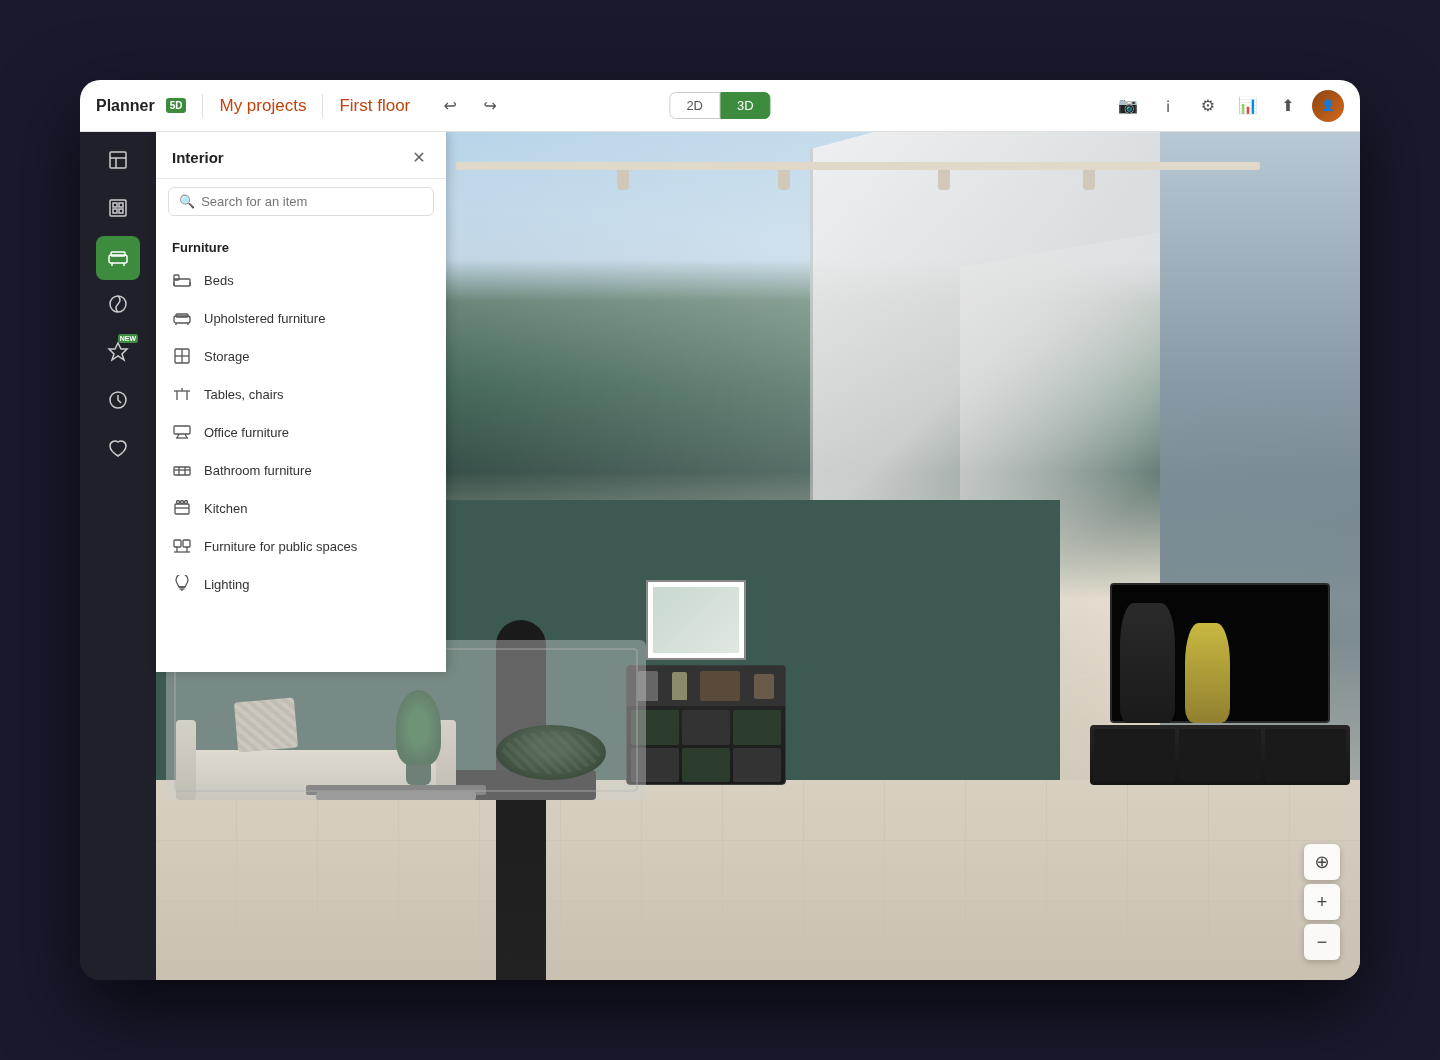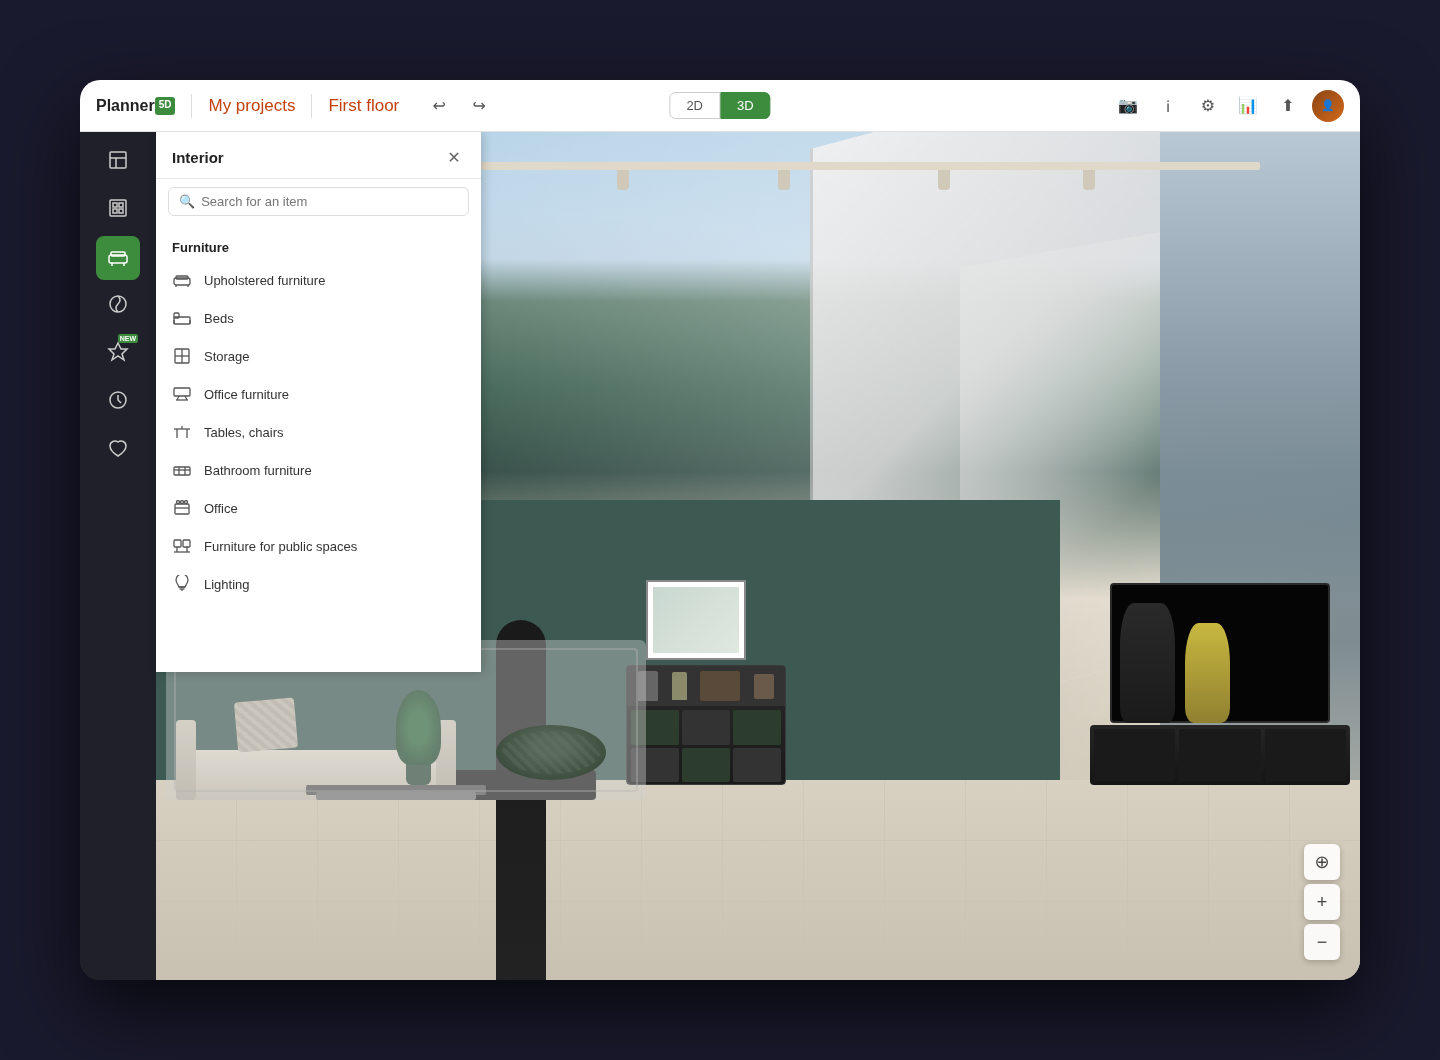--- a/index.html
+++ b/index.html
@@ -30,21 +30,22 @@
       align-items: center;
       padding: 0 16px;
       gap: 12px;
       border-bottom: 1px solid #e0e0e0;
       position: relative;
       z-index: 10;
     }
 
     .logo {
       display: flex;
-      gap: 0;
+      align-items: center;
+      gap: 11px;
       font-weight: 700;
       font-size: 16px;
       color: #222;
     }
 
     .logo-badge {
       background: #3d8b3d;
       color: white;
       font-size: 10px;
       font-weight: 700;
@@ -237,21 +238,21 @@
       font-size: 18px;
       color: #444;
       box-shadow: 0 2px 6px rgba(0,0,0,0.2);
     }
 
     
     .interior-panel {
       position: absolute;
       left: 76px;
       top: 0;
-      width: 325px;
+      width: 290px;
       background: #fff;
       height: 540px;
       z-index: 6;
       display: flex;
       flex-direction: column;
       box-shadow: 2px 0 10px rgba(0,0,0,0.2);
     }
 
     .panel-header {
       display: flex;
@@ -590,74 +591,74 @@
         <input class="search-input" type="text" placeholder="Search for an item" style="">
       </div>
 
       <div class="panel-list">
 
         <div class="category-header">Furniture</div>
 
         <div class="category-item">
           <span class="cat-icon">
             <svg width="18" height="14" viewBox="0 0 18 14" fill="none" stroke="#555" stroke-width="1.3">
+              <rect x="1" y="6" width="16" height="7" rx="1"></rect>
+              <rect x="1" y="2" width="5" height="5" rx="1"></rect>
+              <line x1="1" y1="9" x2="1" y2="13"></line>
+              <line x1="17" y1="9" x2="17" y2="13"></line>
+            </svg>
+          </span>
+          <span>Beds</span>
+        </div>
+
+        <div class="category-item">
+          <span class="cat-icon">
+            <svg width="18" height="14" viewBox="0 0 18 14" fill="none" stroke="#555" stroke-width="1.3">
               <rect x="1" y="5" width="16" height="7" rx="2"></rect>
               <rect x="3" y="3" width="12" height="3" rx="1"></rect>
               <line x1="3" y1="12" x2="3" y2="14"></line>
               <line x1="15" y1="12" x2="15" y2="14"></line>
             </svg>
           </span>
           <span>Upholstered furniture</span>
         </div>
 
         <div class="category-item">
           <span class="cat-icon">
-            <svg width="18" height="14" viewBox="0 0 18 14" fill="none" stroke="#555" stroke-width="1.3">
-              <rect x="1" y="6" width="16" height="7" rx="1"></rect>
-              <rect x="1" y="2" width="5" height="5" rx="1"></rect>
-              <line x1="1" y1="9" x2="1" y2="13"></line>
-              <line x1="17" y1="9" x2="17" y2="13"></line>
-            </svg>
-          </span>
-          <span>Beds</span>
-        </div>
-
-        <div class="category-item">
-          <span class="cat-icon">
             <svg width="16" height="16" viewBox="0 0 16 16" fill="none" stroke="#555" stroke-width="1.3">
               <rect x="1" y="1" width="14" height="14" rx="1"></rect>
               <line x1="1" y1="8" x2="15" y2="8"></line>
               <line x1="8" y1="1" x2="8" y2="15"></line>
             </svg>
           </span>
           <span>Storage</span>
+        </div>
+
+        <div class="category-item">
+          <span class="cat-icon">
+            <svg width="18" height="16" viewBox="0 0 18 16" fill="none" stroke="#555" stroke-width="1.3">
+              <line x1="1" y1="5" x2="17" y2="5"></line>
+              <line x1="4" y1="5" x2="4" y2="14"></line>
+              <line x1="14" y1="5" x2="14" y2="14"></line>
+              <line x1="9" y1="5" x2="9" y2="2"></line>
+            </svg>
+          </span>
+          <span>Tables, chairs</span>
         </div>
 
         <div class="category-item">
           <span class="cat-icon">
             <svg width="18" height="14" viewBox="0 0 18 14" fill="none" stroke="#555" stroke-width="1.3">
               <rect x="1" y="1" width="16" height="8" rx="1"></rect>
               <line x1="6" y1="9" x2="4" y2="13"></line>
               <line x1="12" y1="9" x2="14" y2="13"></line>
               <line x1="3" y1="13" x2="15" y2="13"></line>
             </svg>
           </span>
           <span>Office furniture</span>
-        </div>
-
-        <div class="category-item">
-          <span class="cat-icon">
-            <svg width="18" height="16" viewBox="0 0 18 16" fill="none" stroke="#555" stroke-width="1.3">
-              <line x1="1" y1="5" x2="17" y2="5"></line>
-              <line x1="4" y1="5" x2="4" y2="14"></line>
-              <line x1="14" y1="5" x2="14" y2="14"></line>
-              <line x1="9" y1="5" x2="9" y2="2"></line>
-            </svg>
-          </span>
-          <span>Tables, chairs</span>
         </div>
 
         <div class="category-item">
           <span class="cat-icon">
             <svg width="18" height="14" viewBox="0 0 18 14" fill="none" stroke="#555" stroke-width="1.3">
               <rect x="1" y="4" width="16" height="8" rx="1"></rect>
               <line x1="1" y1="7" x2="17" y2="7"></line>
               <line x1="6" y1="4" x2="6" y2="12"></line>
               <line x1="12" y1="4" x2="12" y2="12"></line>
             </svg>
@@ -668,21 +669,21 @@
         <div class="category-item">
           <span class="cat-icon">
             <svg width="16" height="16" viewBox="0 0 16 16" fill="none" stroke="#555" stroke-width="1.3">
               <rect x="1" y="4" width="14" height="10" rx="1"></rect>
               <line x1="1" y1="8" x2="15" y2="8"></line>
               <circle cx="4" cy="2" r="1.5"></circle>
               <circle cx="8" cy="2" r="1.5"></circle>
               <circle cx="12" cy="2" r="1.5"></circle>
             </svg>
           </span>
-          <span>Office</span>
+          <span>Kitchen</span>
         </div>
 
 
         <div class="category-item">
           <span class="cat-icon">
             <svg width="18" height="14" viewBox="0 0 18 14" fill="none" stroke="#555" stroke-width="1.3">
               <rect x="1" y="1" width="7" height="7" rx="1"></rect>
               <rect x="10" y="1" width="7" height="7" rx="1"></rect>
               <line x1="4" y1="8" x2="4" y2="13"></line>
               <line x1="14" y1="8" x2="14" y2="13"></line>

